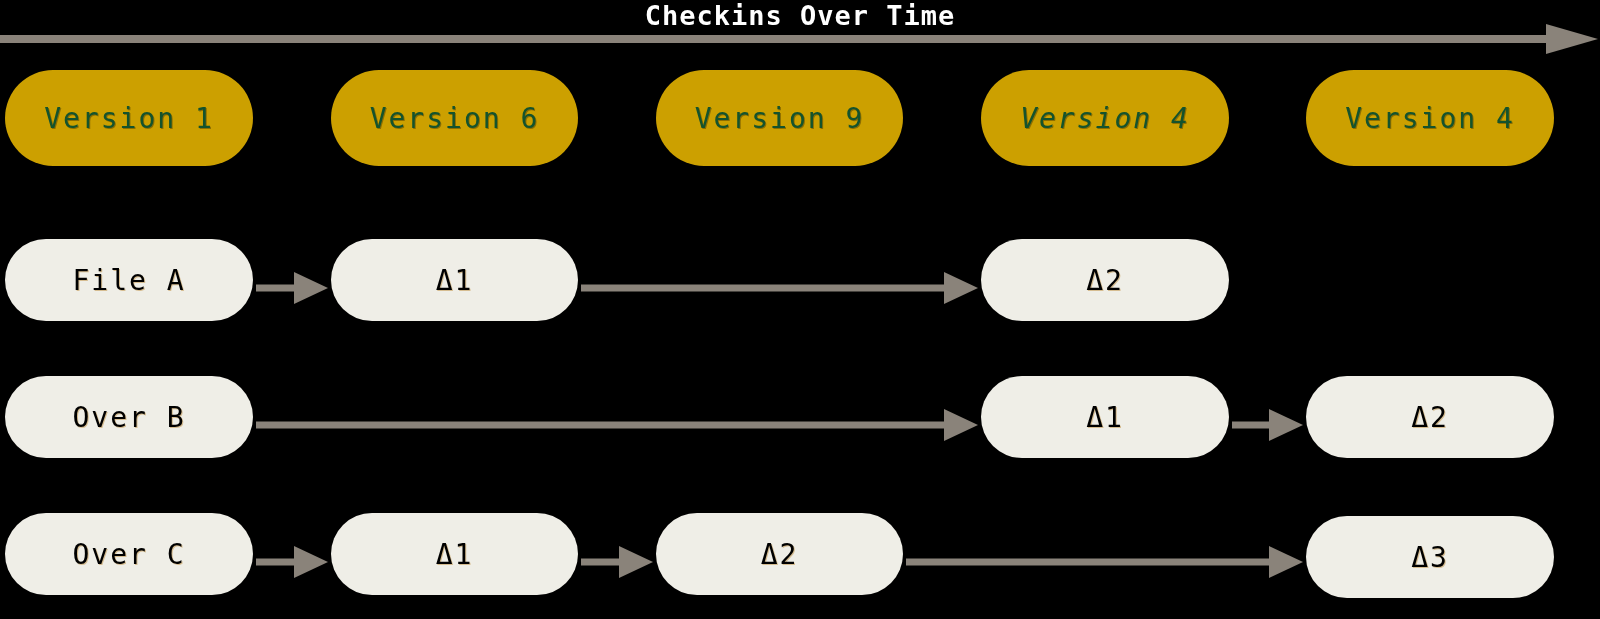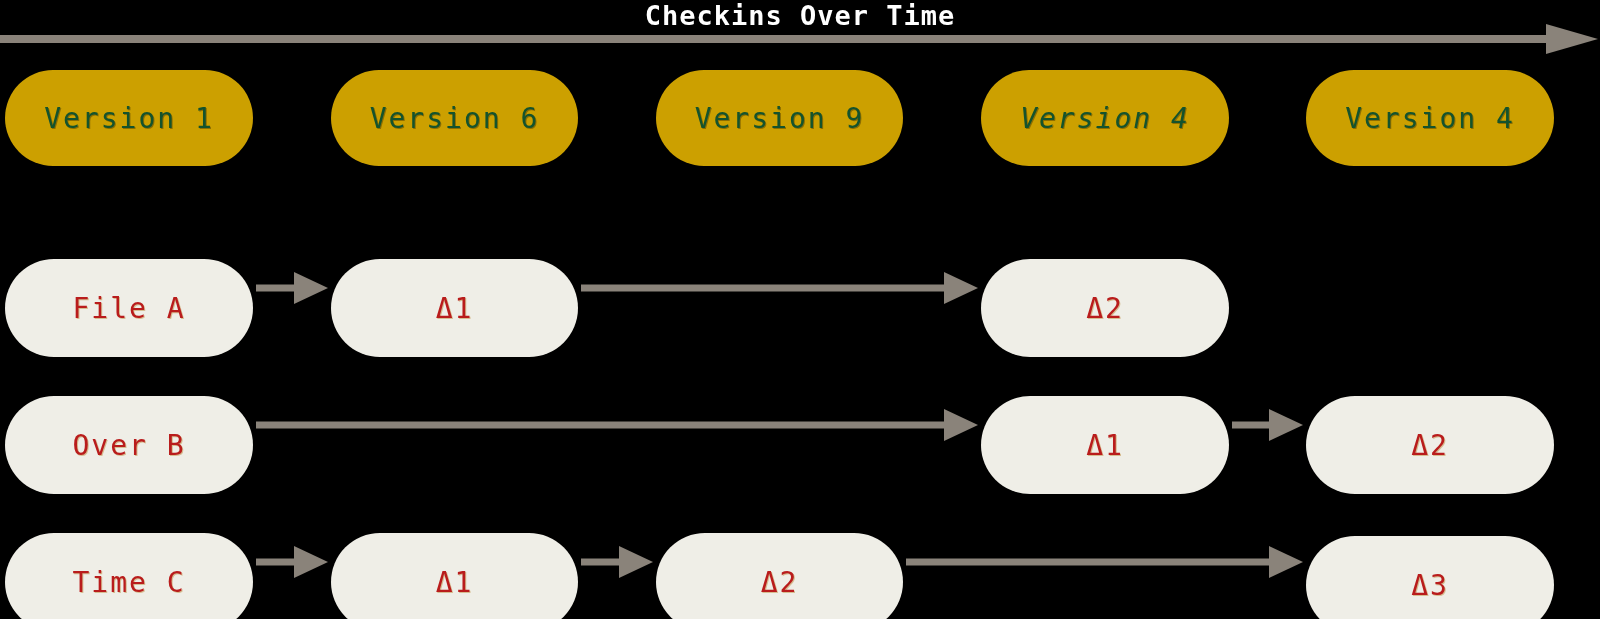--- a/index.html
+++ b/index.html
@@ -63,34 +63,33 @@
     letter-spacing: 2px;
     text-shadow: 1px 1px 0 rgba(90,70,0,0.55);
     font-family: "DejaVu Sans Mono", "Liberation Mono", monospace;
     white-space: nowrap;
     box-sizing: border-box;
   }
 
   
   .node-box {
     position: absolute;
-    height: 98px;
+    height: 82px;
     background: #efeee7;
     border-radius: 49px;
     display: flex;
     align-items: center;
     justify-content: center;
-    color: #b91c1c;
+    color: #000000;
     font-size: 28px;
     letter-spacing: 2px;
     text-shadow: 1px 1px 0 rgba(190,140,60,0.50);
     font-family: "DejaVu Sans Mono", "Liberation Mono", monospace;
     white-space: nowrap;
     box-sizing: border-box;
-    margin-top: 20px;
   }
 
   
   .arrow-layer {
     position: absolute;
     left: 0;
     top: 0;
     width: 1600px;
     height: 619px;
     pointer-events: none;
@@ -147,19 +146,19 @@
       </g>
     </svg>
 
   <div id="rows">
       <div class="node-box" style="left: 5px; top: 239px; width: 248px;">File A</div>
       <div class="node-box" style="left: 331px; top: 239px; width: 247px;">Δ1</div>
       <div class="node-box" style="left: 981px; top: 239px; width: 248px;">Δ2</div>
       <div class="node-box" style="left: 5px; top: 376px; width: 248px;">Over B</div>
       <div class="node-box" style="left: 981px; top: 376px; width: 248px;">Δ1</div>
       <div class="node-box" style="left: 1306px; top: 376px; width: 248px;">Δ2</div>
-      <div class="node-box" style="left: 5px; top: 513px; width: 248px;">Time C</div>
+      <div class="node-box" style="left: 5px; top: 513px; width: 248px;">Over C</div>
       <div class="node-box" style="left: 331px; top: 513px; width: 247px;">Δ1</div>
       <div class="node-box" style="left: 656px; top: 513px; width: 247px;">Δ2</div>
       <div class="node-box" style="left: 1306px; top: 516px; width: 248px;">Δ3</div>
     </div>
 
 </div>
 
 </body></html>

